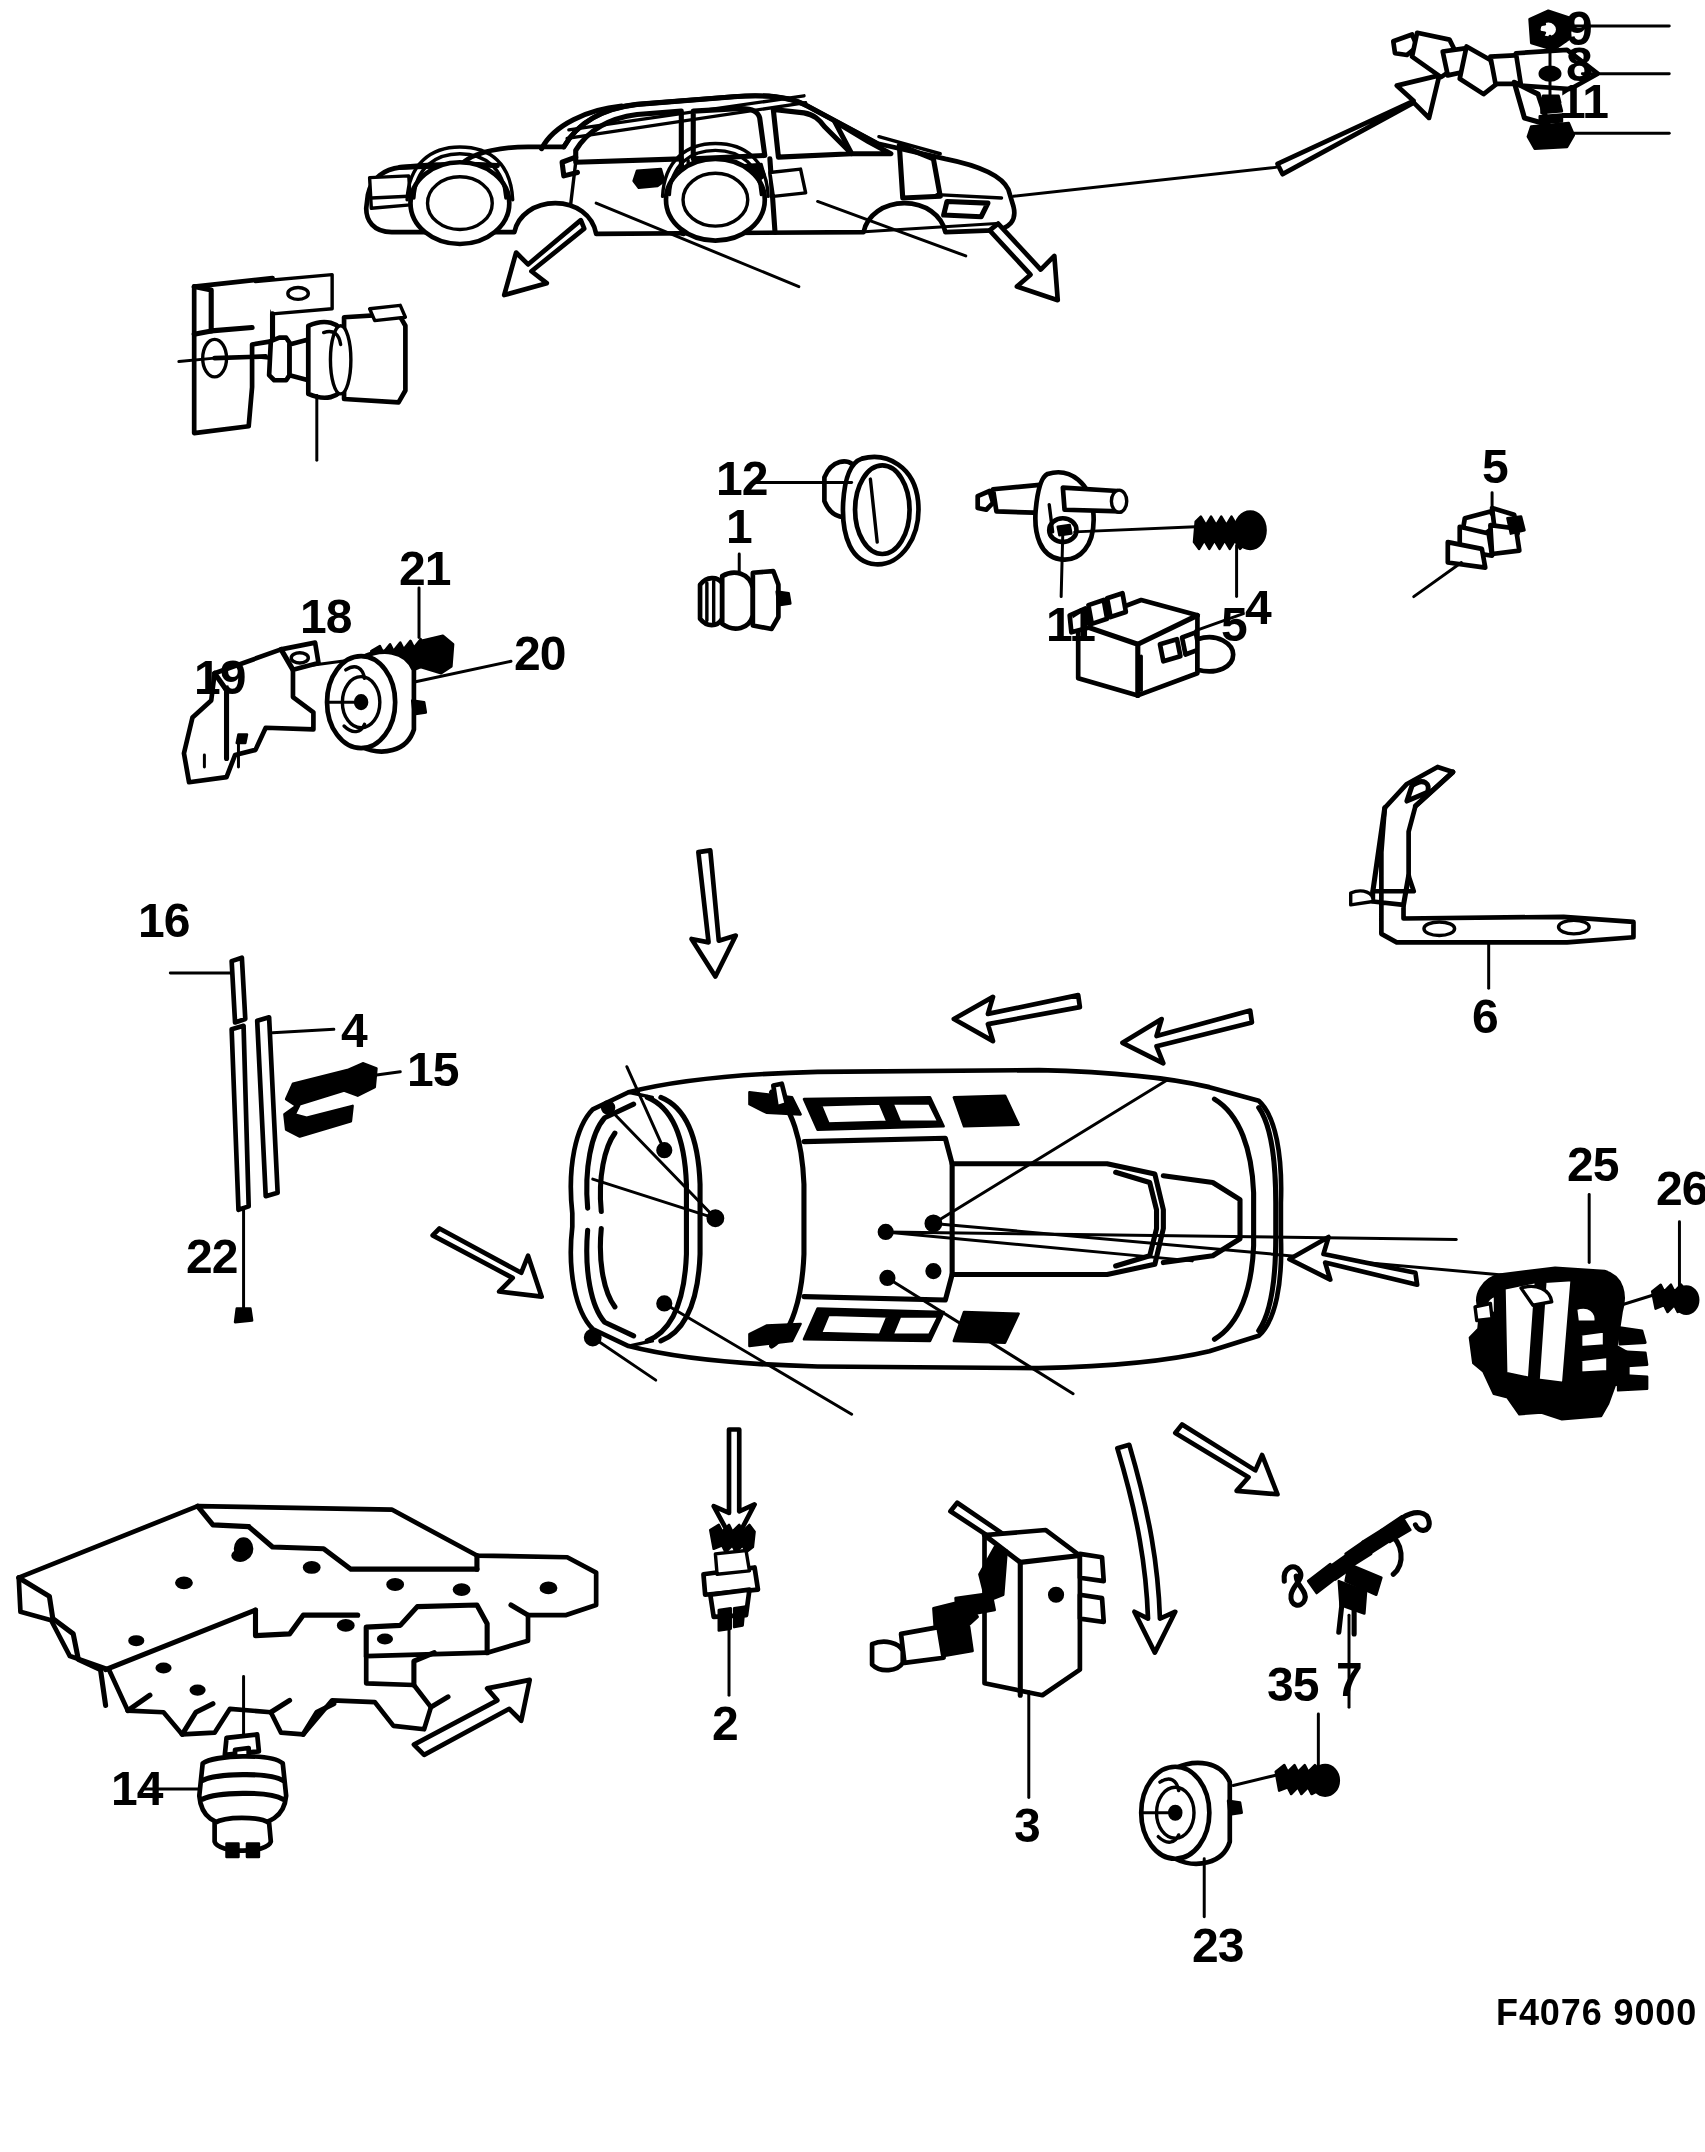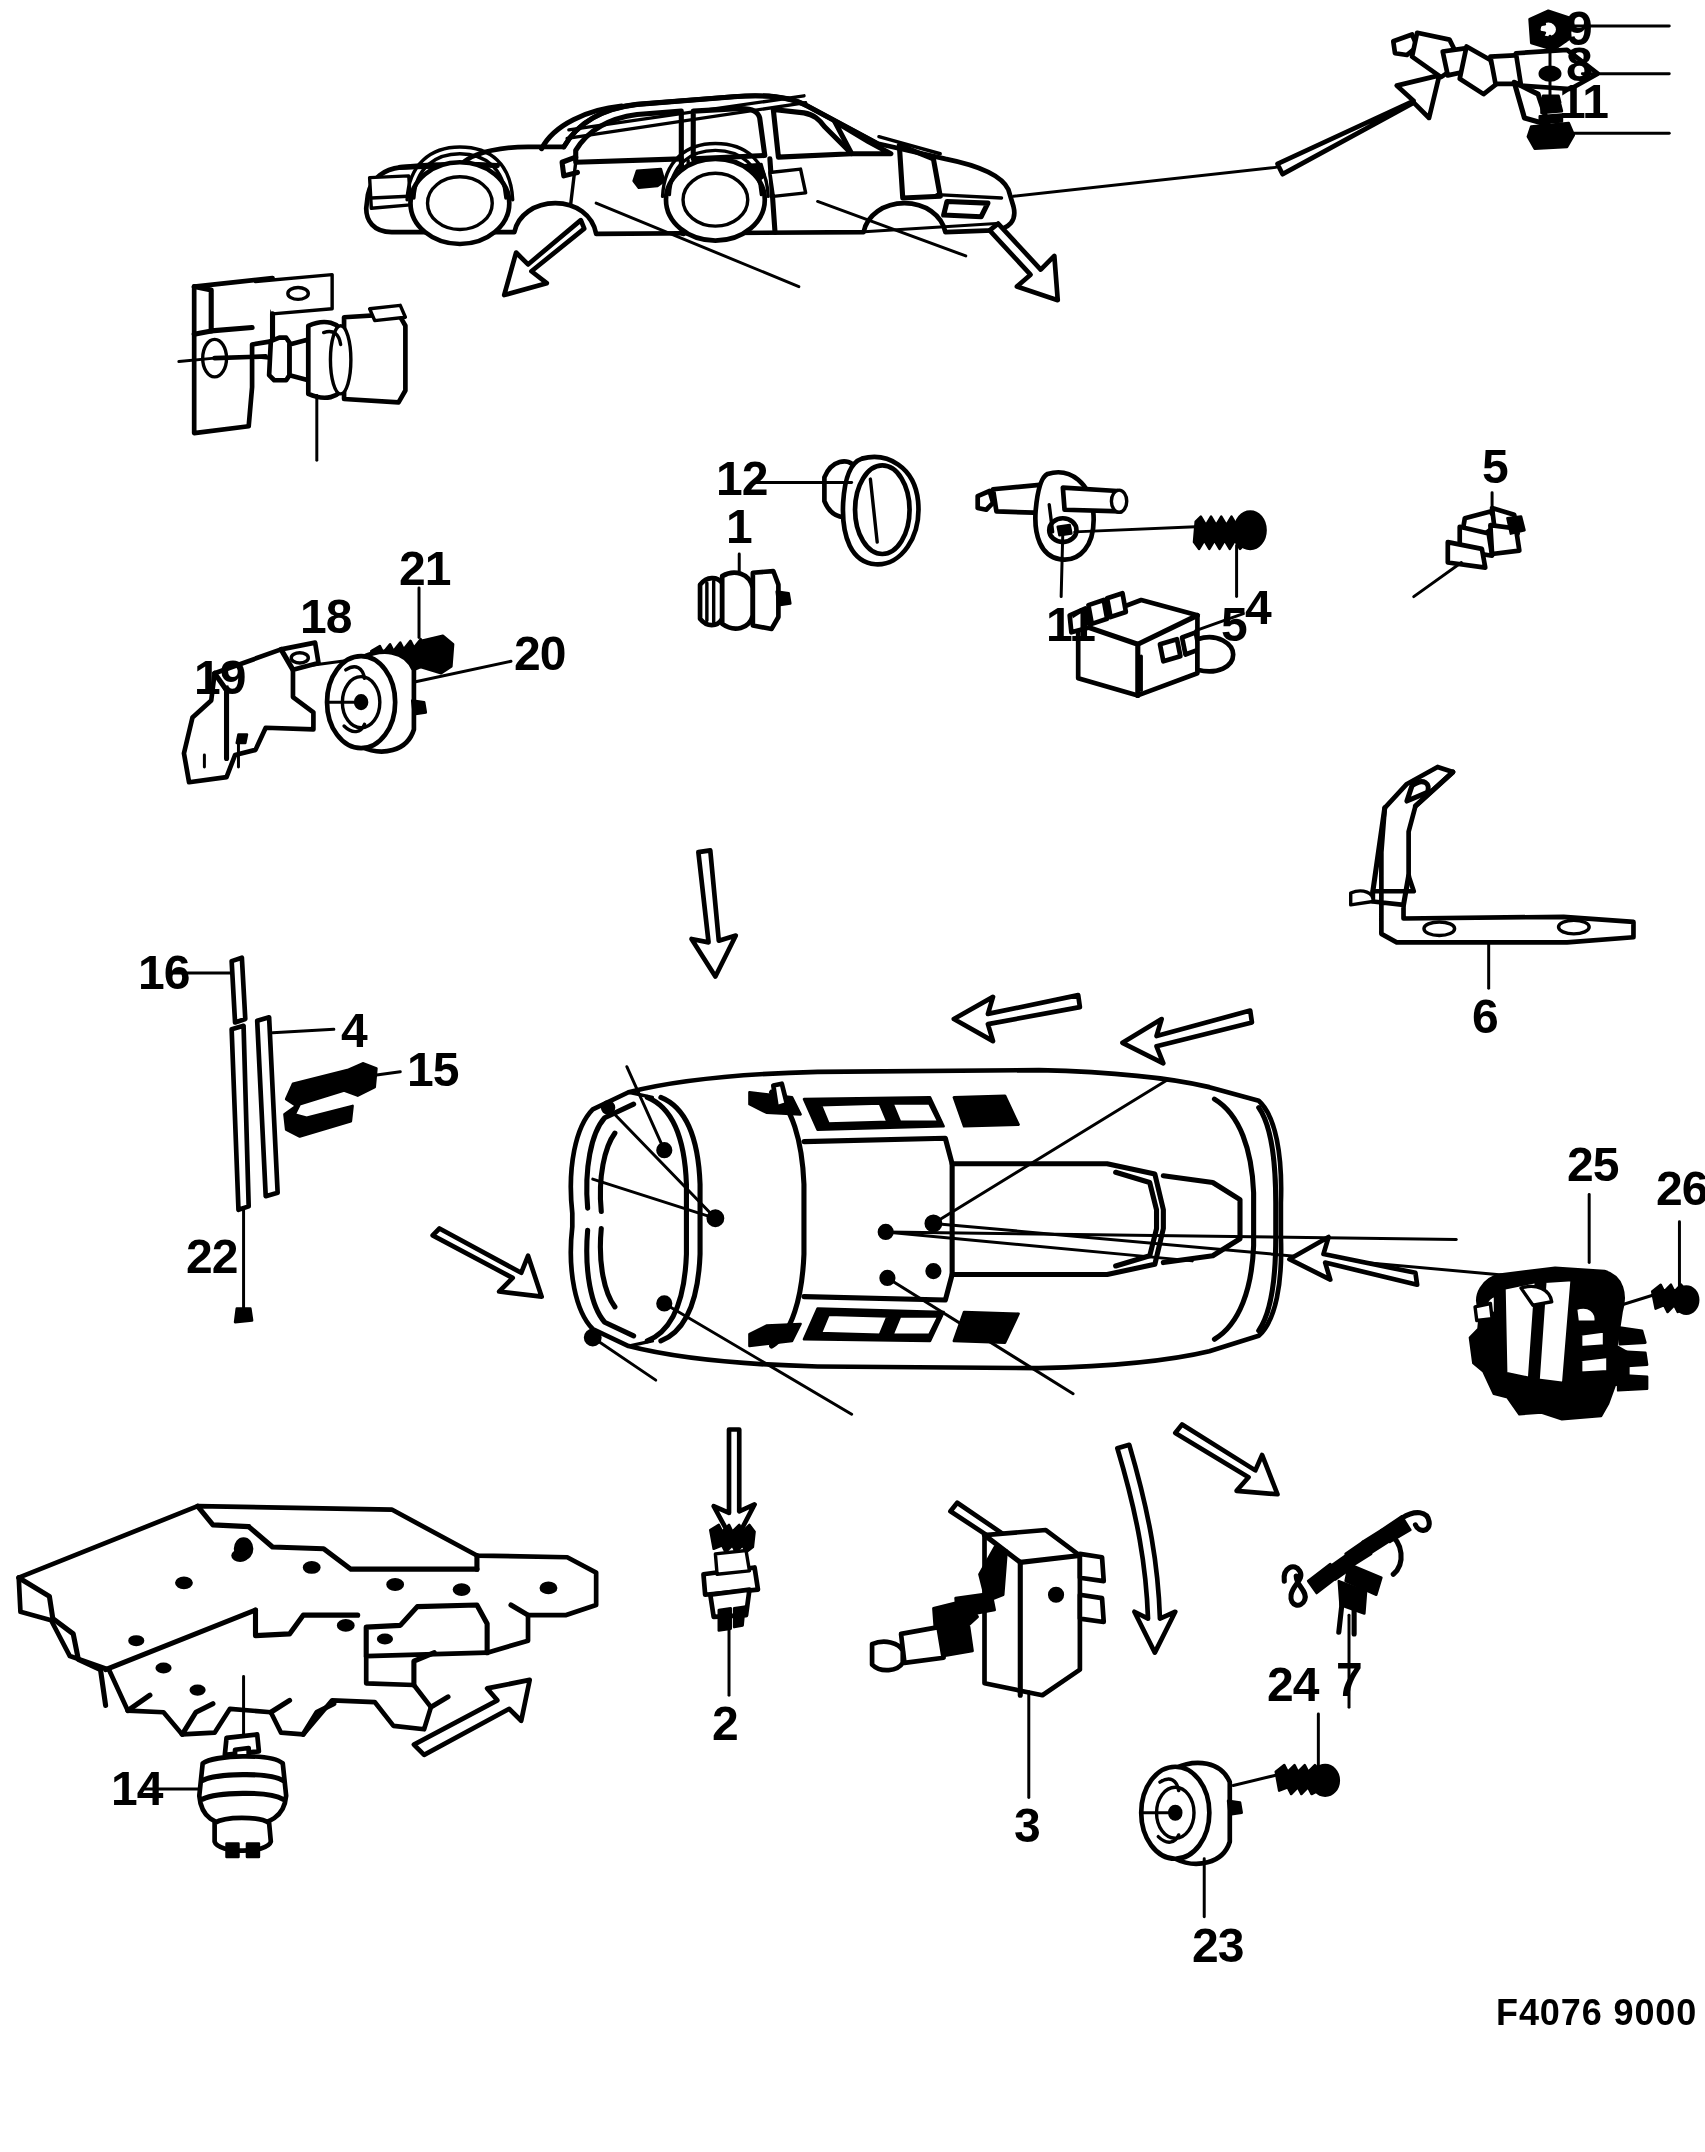--- a/index.html
+++ b/index.html
@@ -510,29 +510,29 @@
   <span class="lbl num" style="left:1482px;top:443px;">5</span>
   <span class="lbl num" style="left:1472px;top:993px;">6</span>
 
   <span class="lbl num" style="left:726px;top:503px;">1</span>
   <span class="lbl num" style="left:1245px;top:584px;">4</span>
 
   <span class="lbl num" style="left:399px;top:545px;">21</span>
   <span class="lbl num" style="left:514px;top:630px;">20</span>
   <span class="lbl num" style="left:186px;top:1233px;">22</span>
 
-  <span class="lbl num" style="left:138px;top:949px;text-align:center;">16</span>
+  <span class="lbl num" style="left:138px;top:897px;text-align:center;">16</span>
   <span class="lbl num" style="left:341px;top:1007px;">4</span>
   <span class="lbl num" style="left:407px;top:1046px;">15</span>
   <span class="lbl num" style="left:111px;top:1765px;">14</span>
 
   <span class="lbl num" style="left:712px;top:1700px;">2</span>
   <span class="lbl num" style="left:1014px;top:1802px;">3</span>
   <span class="lbl num" style="left:1192px;top:1922px;">23</span>
-  <span class="lbl num" style="left:1267px;top:1661px;">24</span>
+  <span class="lbl num" style="left:1267px;top:1661px;">35</span>
   <span class="lbl num" style="left:1336px;top:1656px;">7</span>
 
   <span class="lbl num" style="left:1567px;top:1141px;">25</span>
   <span class="lbl num" style="left:1656px;top:1165px;">26</span>
 
   <span class="lbl code" style="left:1496px;top:1995px;">F4076 9000</span>
 
 </div>
 
 

